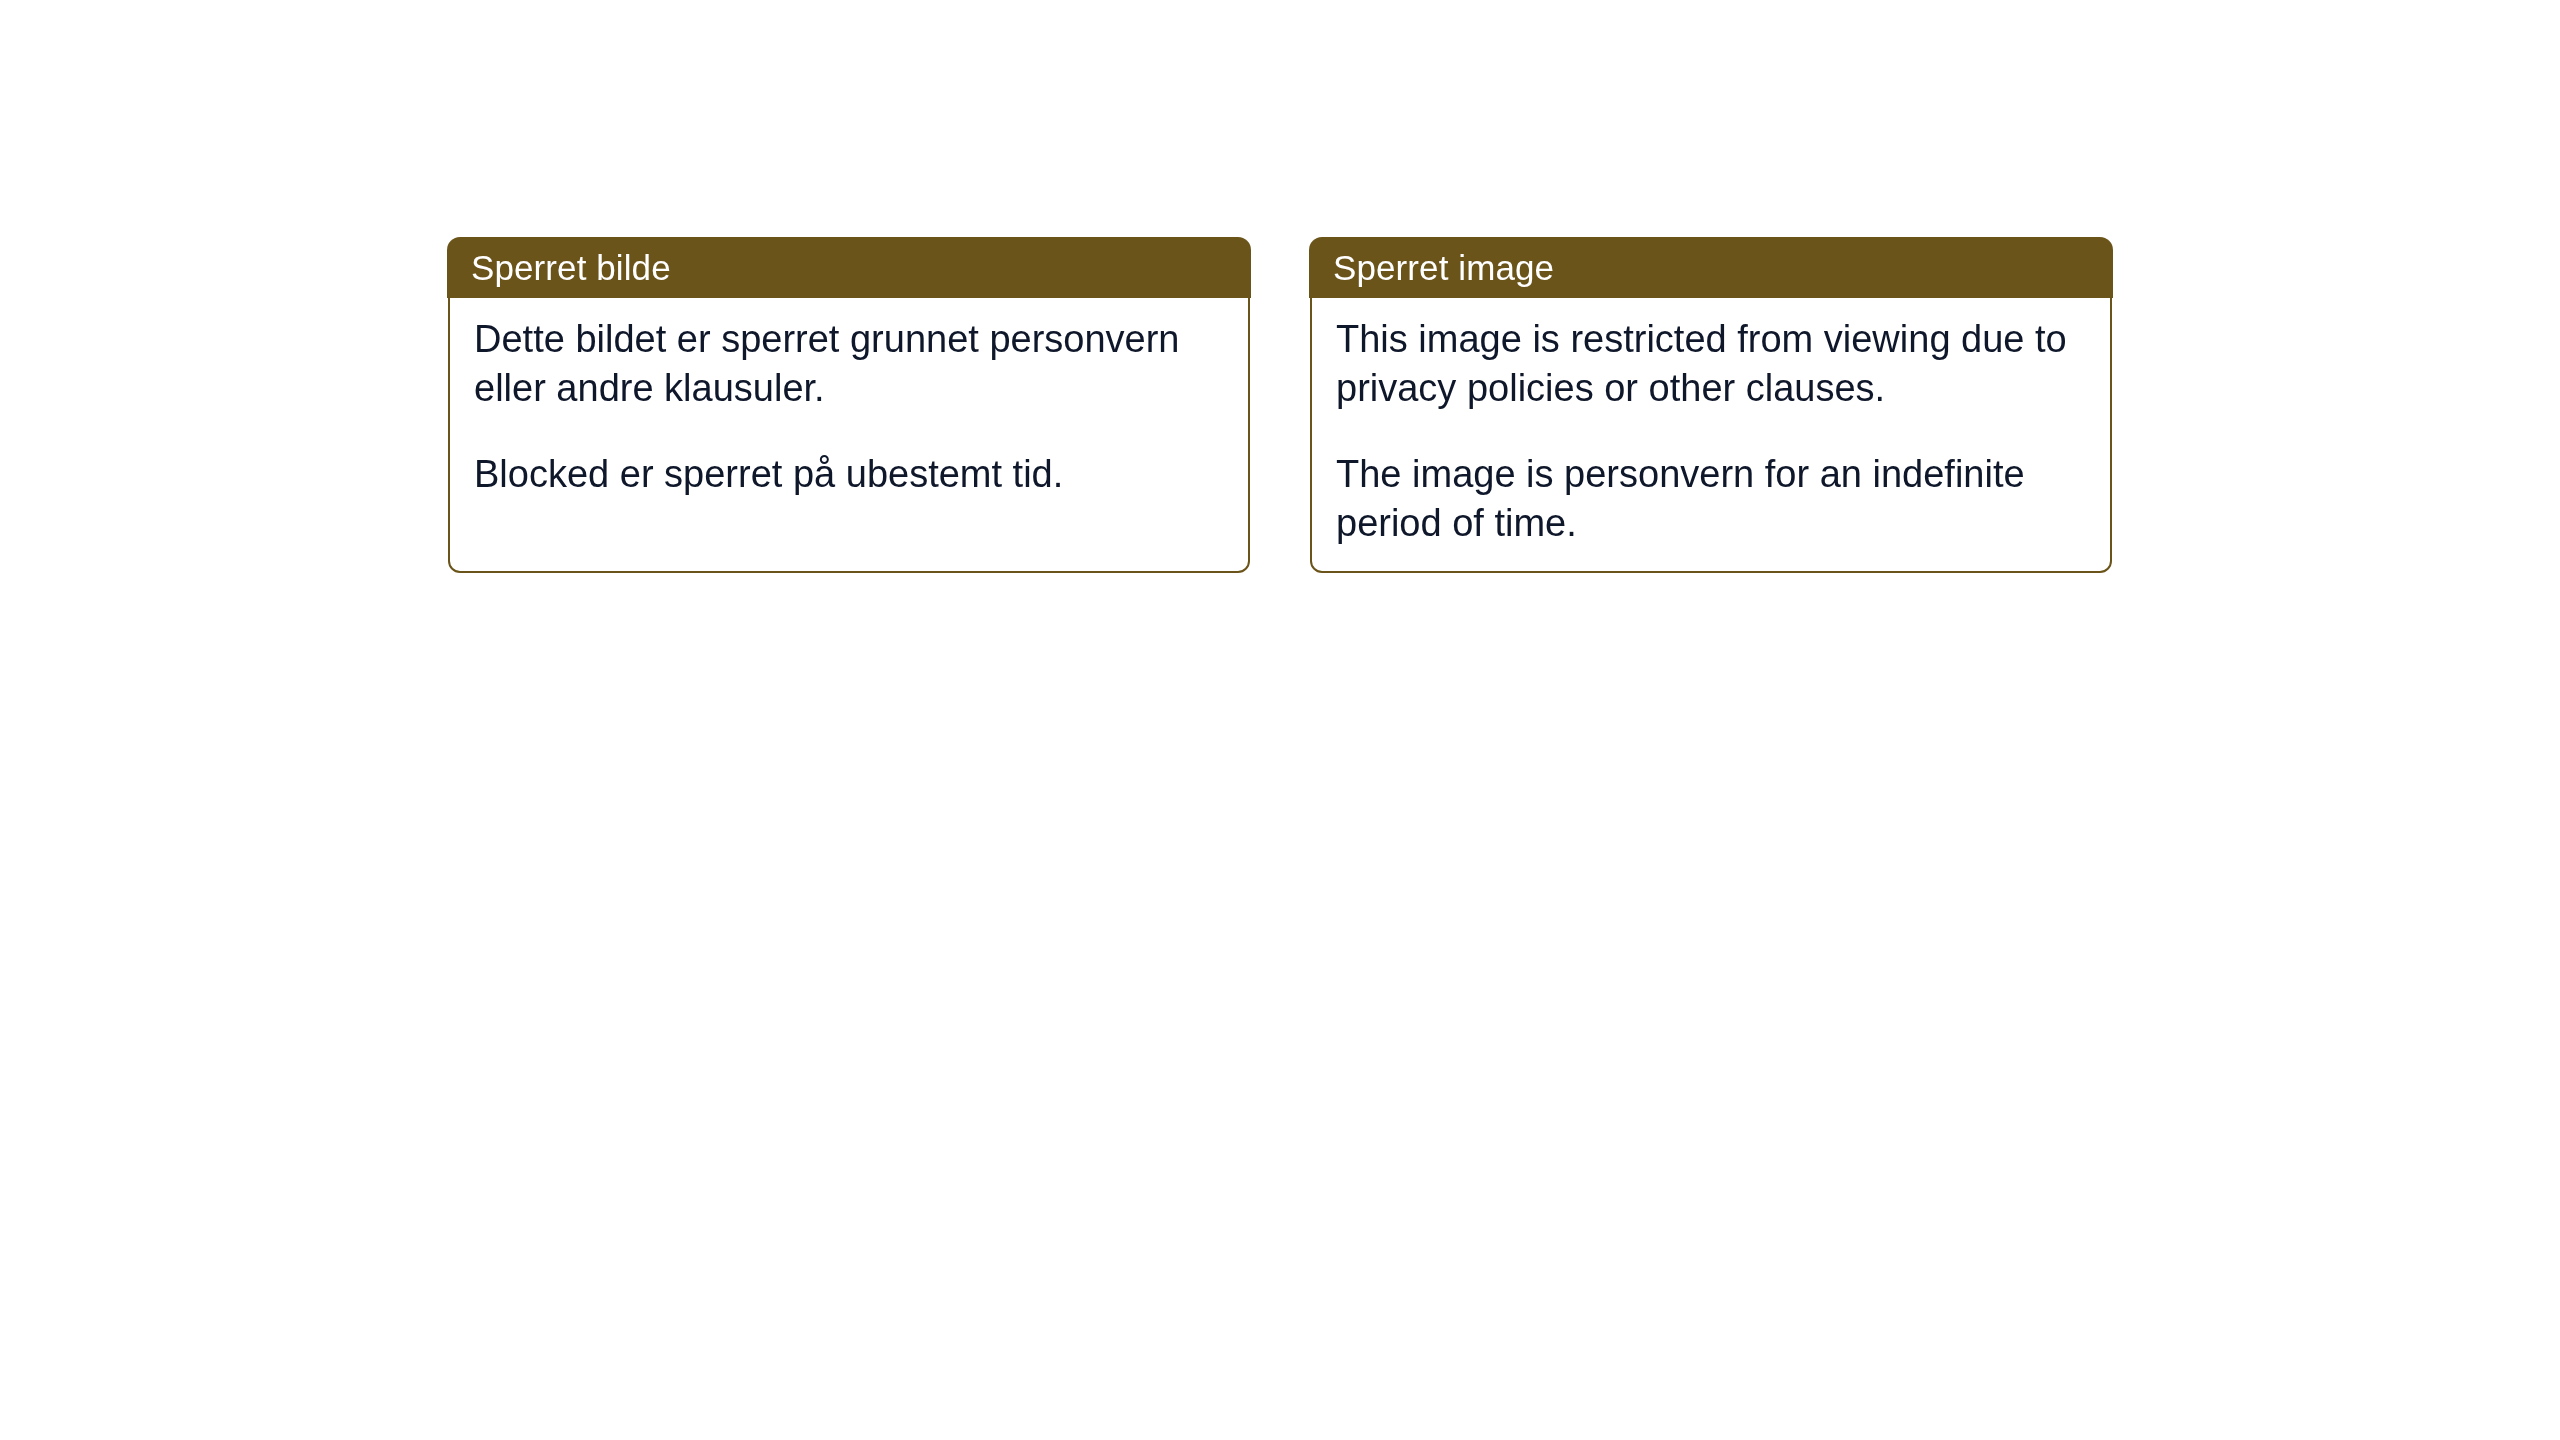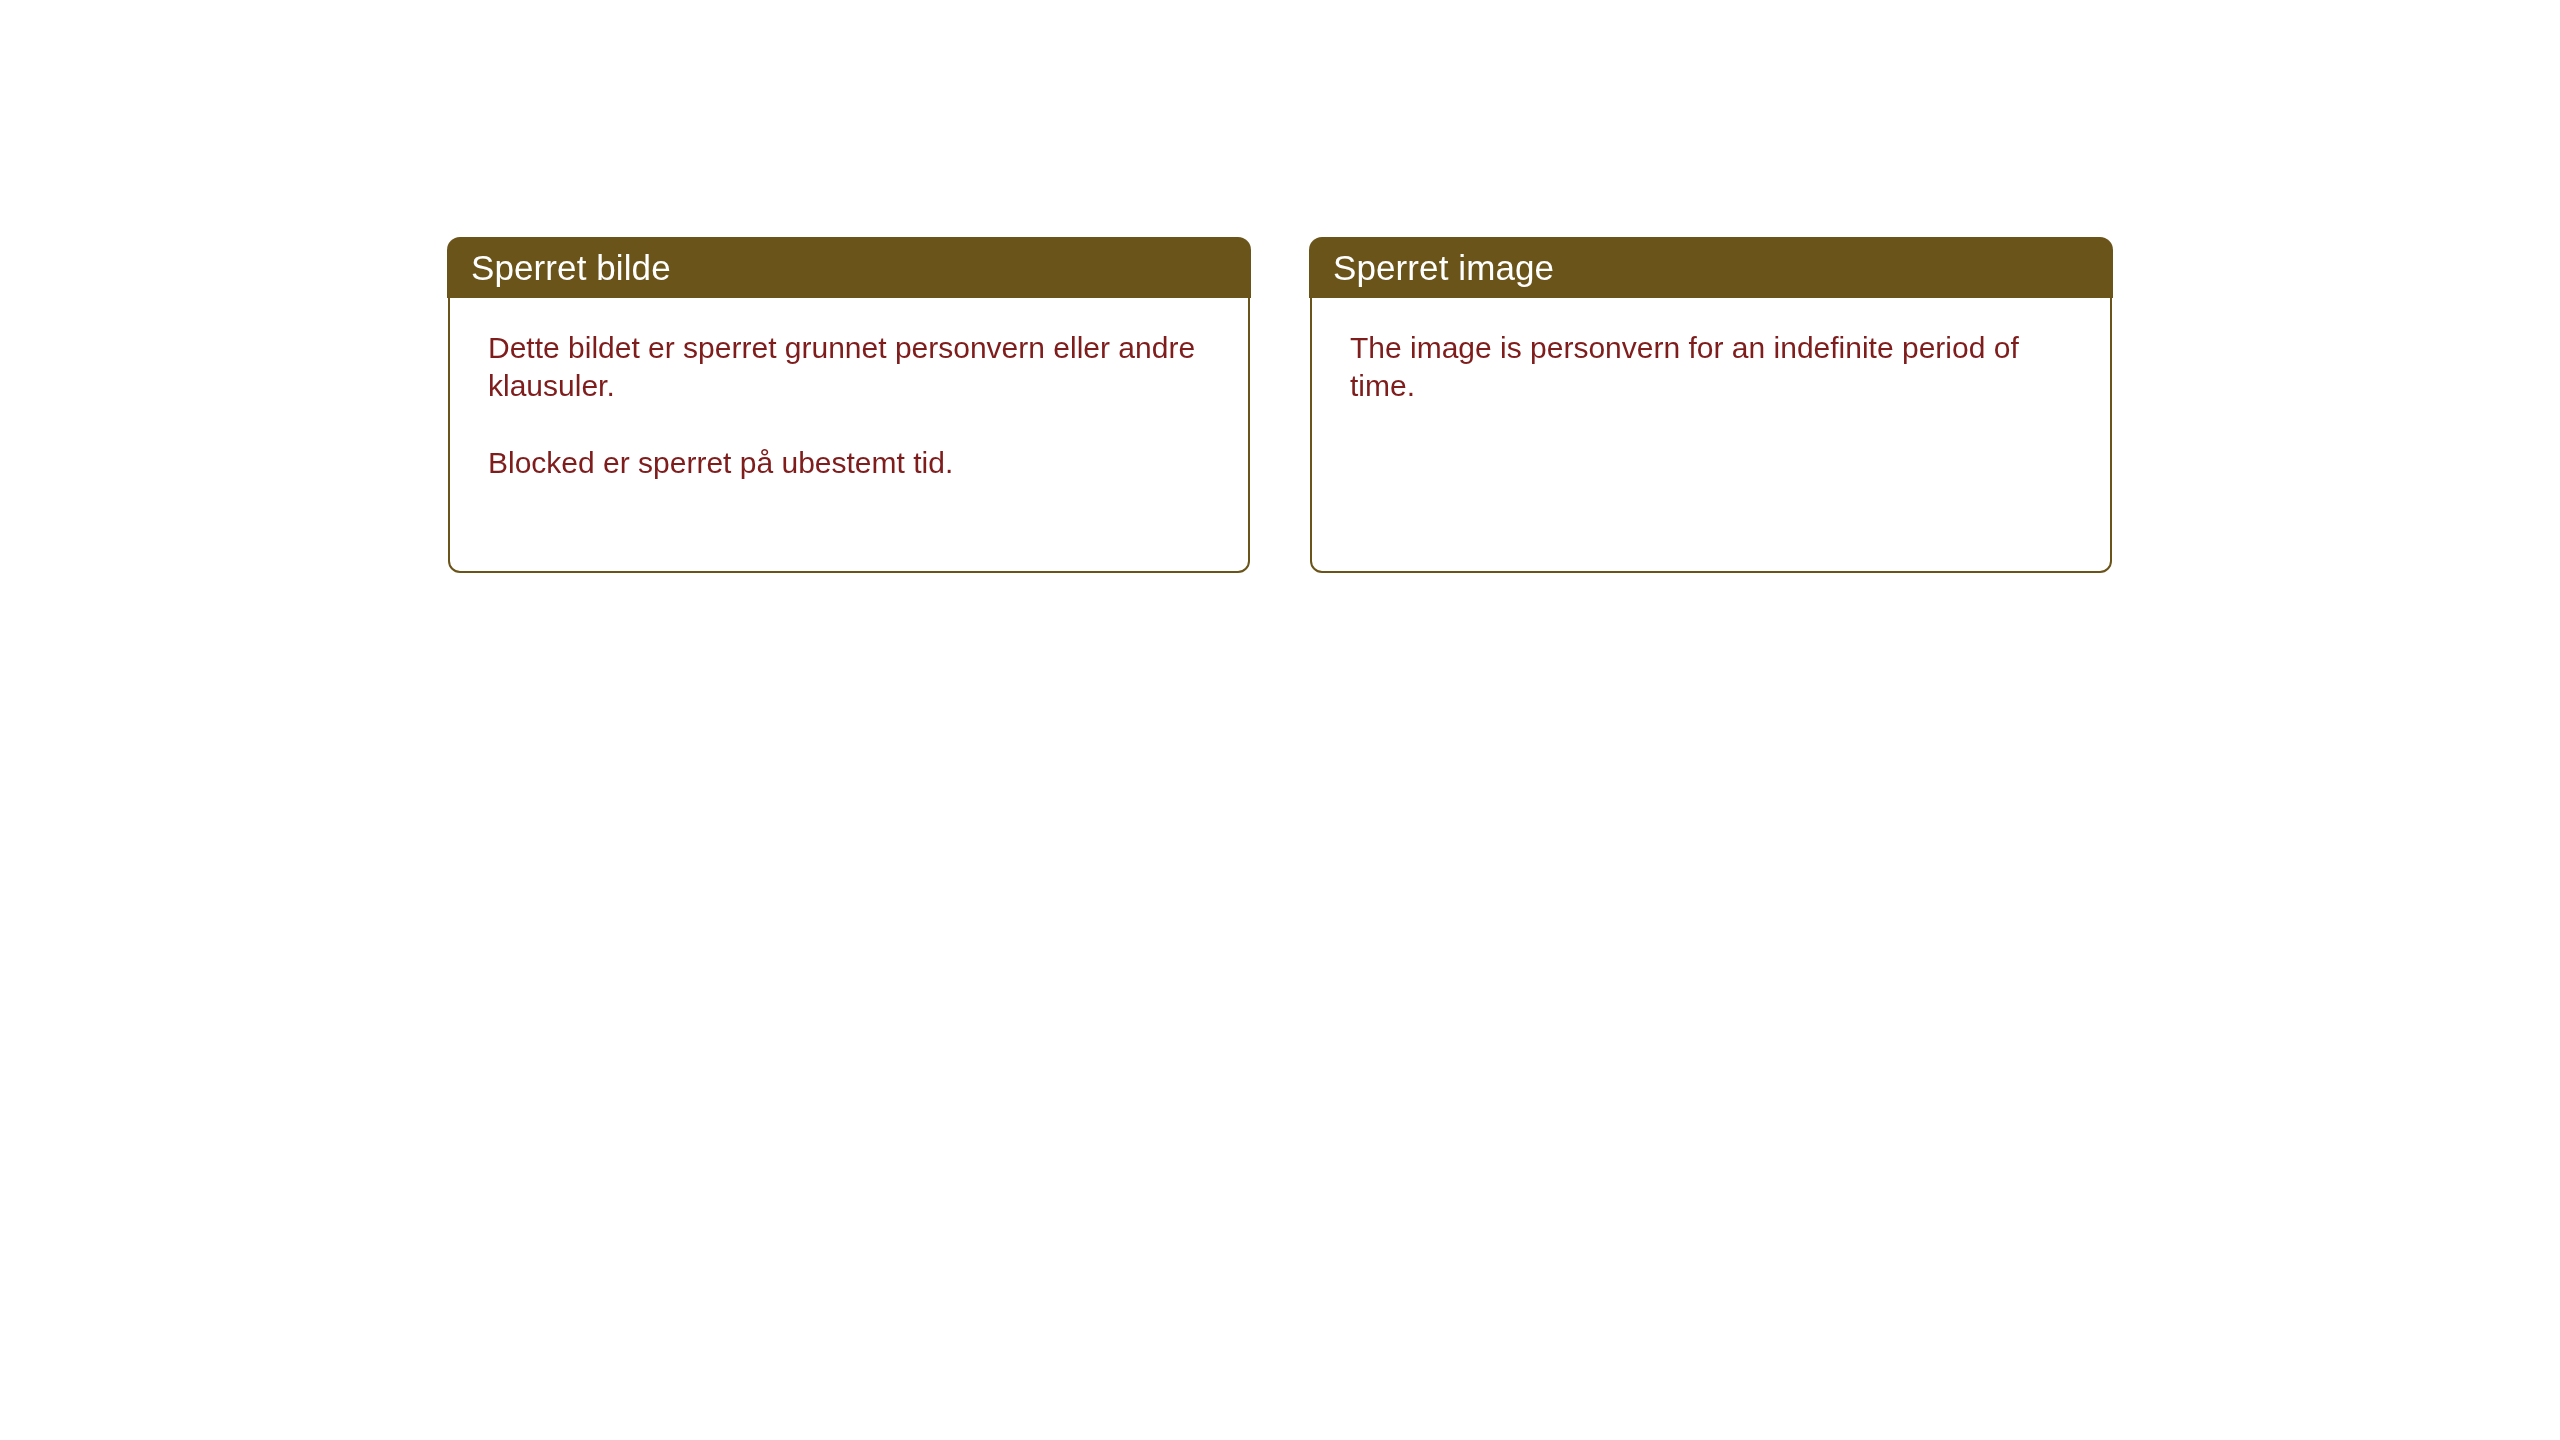--- a/index.html
+++ b/index.html
@@ -77,24 +77,24 @@
     position: absolute;
     left: 0;
     top: 61px;
     right: 0;
     bottom: 0;
     padding: 14px 22px 0 24px;
     box-sizing: border-box;
   }
 
   .card-paragraph {
-    margin: 16px;
-    color: #7f1d1d;
+    margin: 2px;
+    color: #0f172a;
     font-family: "Liberation Sans", sans-serif;
-    font-size: 30px;
+    font-size: 38px;
     font-weight: 400;
     line-height: 1.28;
   }
 
   .card-paragraph + .card-paragraph {
     margin-top: 38px;
   }
 </style>
 </head>
 <body>
@@ -115,17 +115,18 @@
   </section>
 
   <section class="notice-card card-en">
     <div class="card-body-box"></div>
 
     <div class="card-header">
       <h2 class="card-title">Sperret image</h2>
     </div>
 
     <div class="card-content">
+      <p class="card-paragraph">This image is restricted from viewing due to privacy policies or other clauses.</p>
       <p class="card-paragraph">The image is personvern for an indefinite period of time.</p>
     </div>
   </section>
 
 </div>
 
 </body></html>

